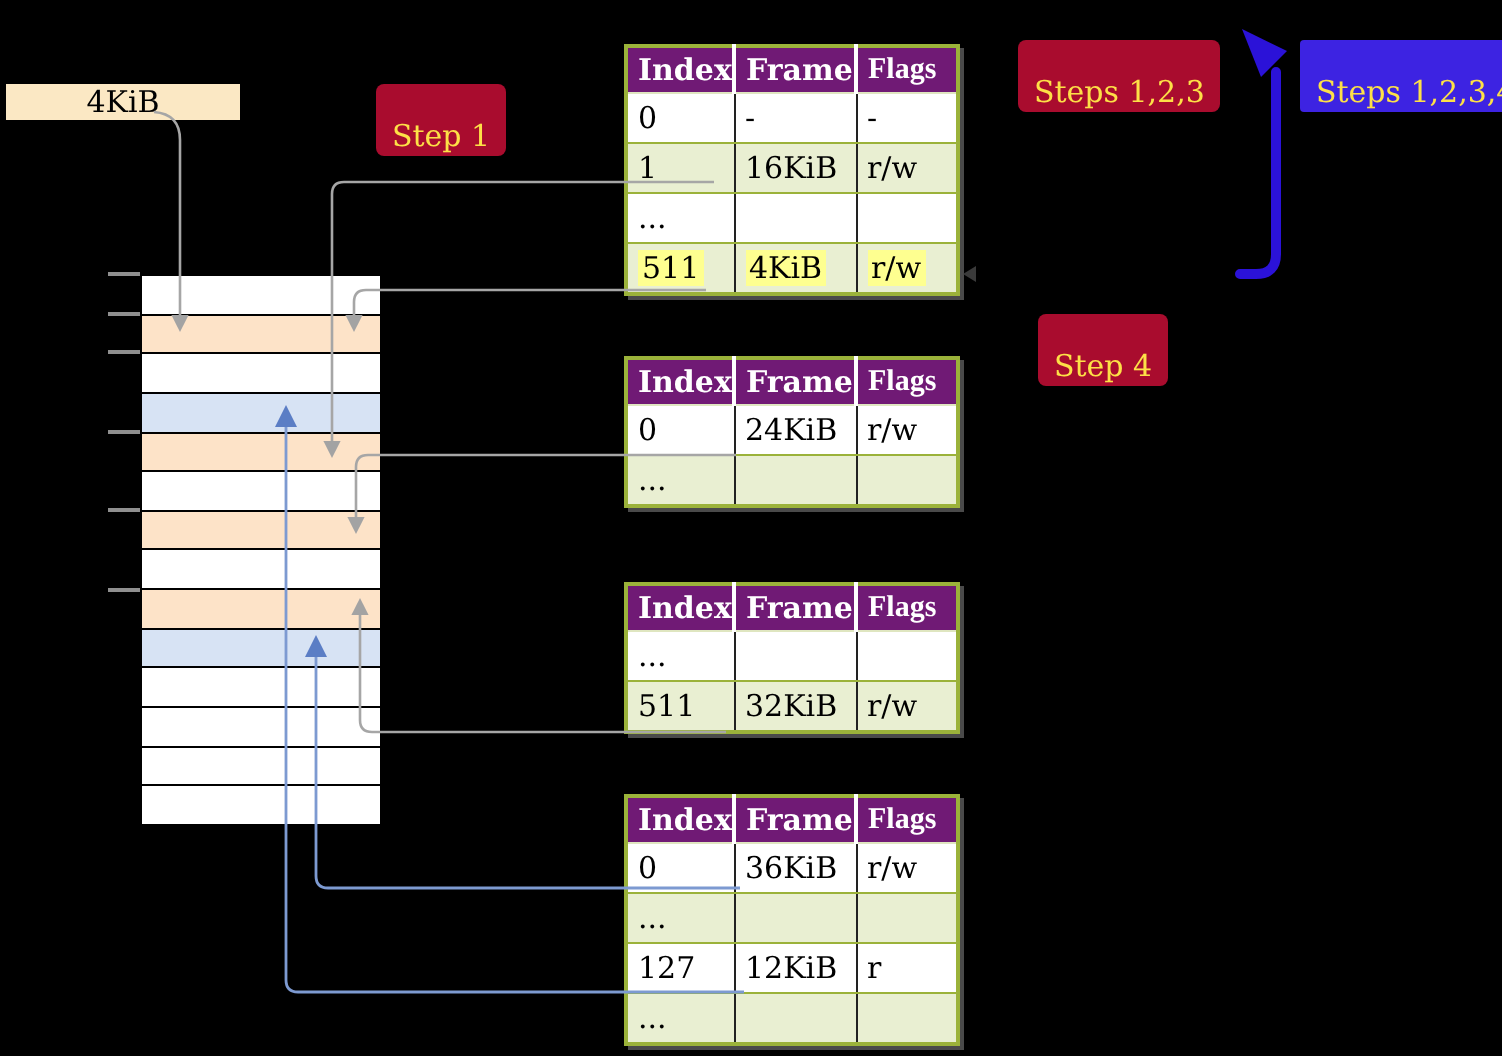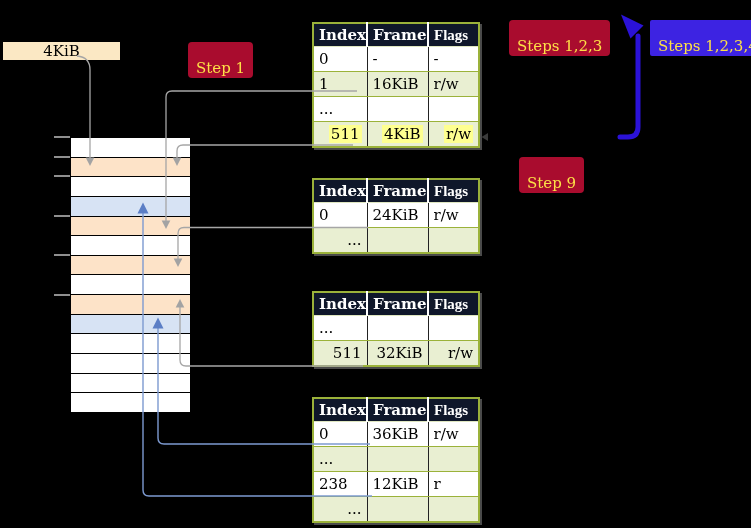--- a/index.html
+++ b/index.html
@@ -25,27 +25,27 @@
   .mem-row:last-child{border-bottom:none;}
   .mem-row.white{background:#ffffff;}
   .mem-row.orange{background:#fde3c8;}
   .mem-row.blue{background:#d7e3f4;}
   .tick{position:absolute;left:54px;width:16px;height:2px;background:#8f8f8f;}
 
   
   table.pt{position:absolute;left:312px;border-collapse:collapse;table-layout:fixed;width:166px;
         background:#fff;border:2px solid #9bb23a;box-shadow:2px 2px 0 #4a4a4a;
         font-size:15px;color:#000;}
-  table.pt th{background:#0f172a;color:#fff;font-weight:bold;text-align:left;height:22px;
+  table.pt th{background:#701a75;color:#fff;font-weight:bold;text-align:left;height:22px;
         padding:0 5px;border-right:2px solid #fff;border-bottom:1px solid #dfe6c0;}
   table.pt th:last-child{border-right:none;font-family:Liberation Serif, serif;}
   table.pt td{height:24px;padding:0 5px;border-right:1px solid #222;
         border-bottom:1px solid #9bb23a;white-space:nowrap;overflow:hidden;}
   table.pt td:last-child{border-right:none;}
-  table.pt tr:last-child td{border-bottom:none;text-align:right;}
+  table.pt tr:last-child td{border-bottom:none;}
   table.pt tr.g td{background:#e9efd2;}
   .col-index{width:54px;} .col-frame{width:61px;} .col-flags{width:51px;}
   .t1{top:22px;} .t2{top:178px;} .t3{top:291px;} .t4{top:397px;}
   .hl{background:#feff90;padding:0 2px;}
 
   svg.overlay{position:absolute;left:0;top:0;pointer-events:none;}
   .gline{fill:none;stroke:#a6a6a6;stroke-width:1.3px;}
   .ghead{fill:#a3a3a3;stroke:none;}
   .bline{fill:none;stroke:#7d9ad1;stroke-width:1.4px;}
   .bhead{fill:#5b7ec5;stroke:none;}
@@ -53,21 +53,21 @@
 </head>
 <body>
 
 <div class="canvas">
 
   <div class="frame-label">4KiB</div>
 
   <div class="step red step0">Step 1</div>
   <div class="step red steps123">Steps 1,2,3</div>
   <div class="step blue steps1234">Steps 1,2,3,4</div>
-  <div class="step red step4">Step 9</div>
+  <div class="step red step4">Step 4</div>
 
   <div class="mem-col">
       <div class="mem-row white"></div>
       <div class="mem-row orange"></div>
       <div class="mem-row white"></div>
       <div class="mem-row blue"></div>
       <div class="mem-row orange"></div>
       <div class="mem-row white"></div>
       <div class="mem-row orange"></div>
       <div class="mem-row white"></div>
@@ -194,21 +194,21 @@
         <td>0</td>
         <td>36KiB</td>
         <td>r/w</td>
       </tr>
       <tr class="g">
         <td>...</td>
         <td></td>
         <td></td>
       </tr>
       <tr class="w">
-        <td>238</td>
+        <td>127</td>
         <td>12KiB</td>
         <td>r</td>
       </tr>
       <tr class="g">
         <td>...</td>
         <td></td>
         <td></td>
       </tr>
     </tbody>
   </table>

